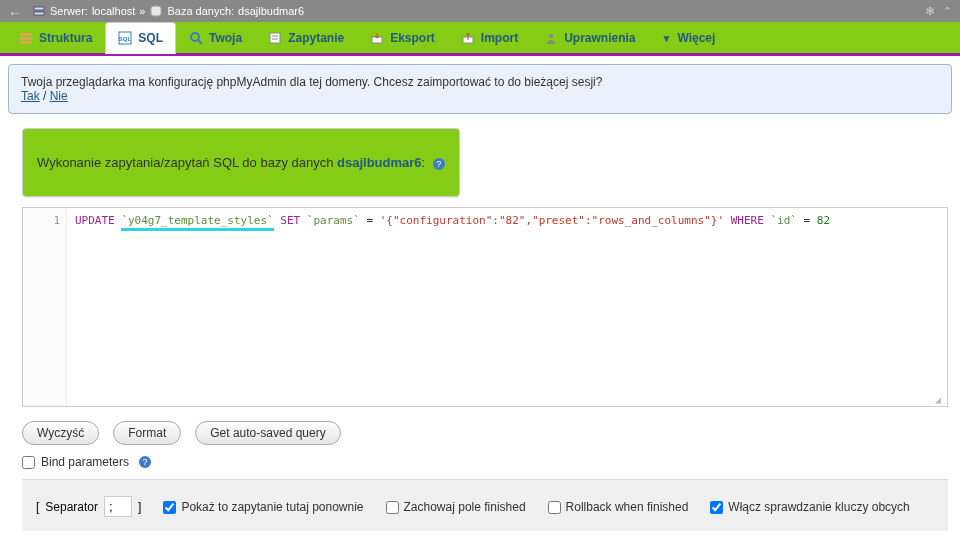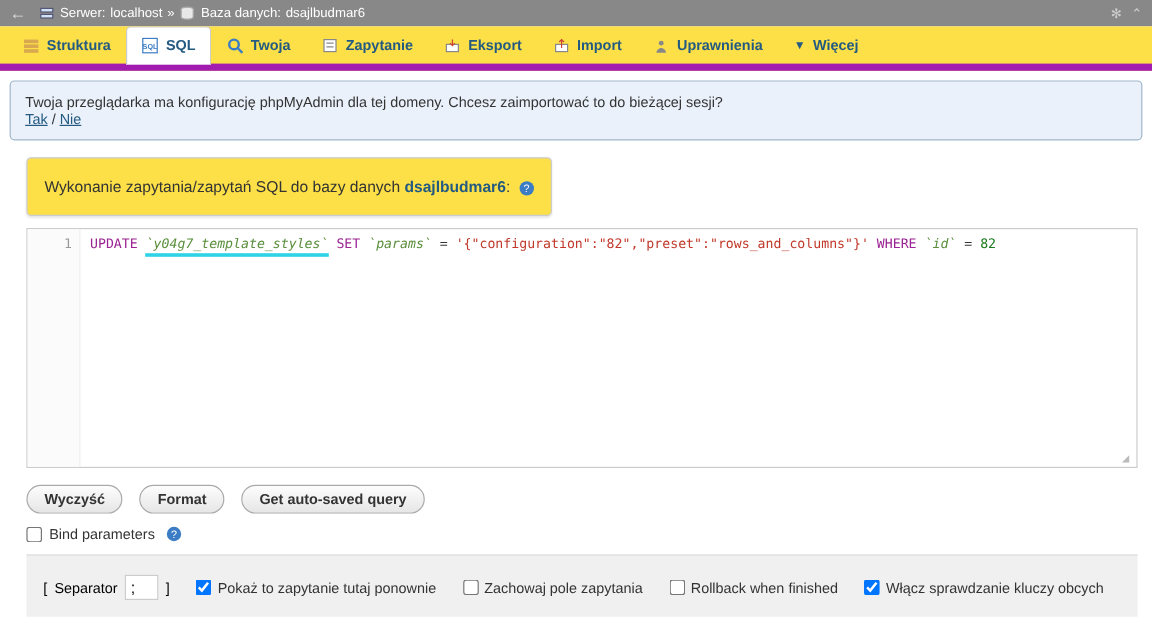--- a/index.html
+++ b/index.html
@@ -2,48 +2,48 @@
 <html><head>
 <meta charset="utf-8">
 <style>
 * { box-sizing: border-box; margin: 0; padding: 0; }
 body { font-family: sans-serif; font-size: 12px; background: #fff; width: 960px; height: 533px; overflow: hidden; }
 .topbar { background: #888; height: 22px; display: flex; align-items: center; padding: 0 8px; color: #fff; font-size: 11px; justify-content: space-between; }
 .topbar-left { display: flex; align-items: center; gap: 4px; }
 .top-icon { width: 14px; height: 14px; display: inline-flex; align-items: center; justify-content: center; }
 .topbar-right { display: flex; gap: 8px; }
 .breadcrumb-link { color: #fff; }
-.tabs { display: flex; background: #fde047; border-bottom: 6px solid #a21caf; padding-left: 6px; }
+.tabs { display: flex; background: #84cc16; border-bottom: 3px solid #a21caf; padding-left: 6px; }
 .tab { display: flex; align-items: center; gap: 6px; padding: 8px 12px; color: #235a81; cursor: pointer; border: 1px solid transparent; border-bottom: none; font-weight: bold; font-size: 12px; }
 .tab.active { background: #fff; border: 1px solid #ccc; border-bottom: 1px solid #fff; margin-bottom: -1px; border-radius: 4px 4px 0 0; }
 .tab-icon { width: 14px; height: 14px; }
 .tab .caret { font-size: 10px; }
 .notice { margin: 8px; border: 1px solid #a0b6cc; border-radius: 4px; background: #eaf1fb; padding: 10px 12px; font-size: 12px; color: #333; }
 .notice a { color: #235a81; text-decoration: underline; }
 .content { padding: 6px 12px 12px 22px; }
 .sql-title-wrap { position: relative; margin-bottom: 10px; }
-.sql-title { display: inline-block; background: #fde047; border: 1px solid #ccc; border-radius: 4px; padding: 16px 14px; box-shadow: 0 1px 2px rgba(0,0,0,0.1); font-size: 13px; color: #333; }
+.sql-title { display: inline-block; background: #84cc16; border: 1px solid #ccc; border-radius: 4px; padding: 26px 14px; box-shadow: 0 1px 2px rgba(0,0,0,0.1); font-size: 13px; color: #333; }
 .sql-title b { color: #235a81; }
 .help-dot { display: inline-block; width: 12px; height: 12px; border-radius: 50%; background: #3b7cc4; color: #fff; font-size: 9px; text-align: center; line-height: 12px; margin-left: 4px; }
 .editor-wrap { border: 1px solid #ccc; background: #fff; position: relative; height: 200px; display: flex; }
 .gutter { width: 44px; background: #fbfbfb; border-right: 1px solid #eee; text-align: right; padding: 6px 6px 0 0; color: #999; font-family: monospace; font-size: 11px; }
 .editor { flex: 1; padding: 6px 8px; font-family: monospace; font-size: 11px; white-space: pre; position: relative; overflow: hidden; }
 .kw { color: #9b2393; }
-.bt { color: #5a8f3c; font-style: italic; }
+.bt { color: #5a8f3c; }
 .str { color: #c0392b; }
 .op { color: #333; }
 .num { color: #1c7a1c; }
 .hl { border-bottom: 3px solid #2fd3e6; padding-bottom: 1px; }
 .resize-handle { position: absolute; right: 2px; bottom: 2px; width: 10px; height: 10px; color: #bbb; font-size: 10px; }
 .btn-row { display: flex; gap: 14px; margin: 14px 0 10px; }
-button.btn { background: linear-gradient(#fdfdfd, #e6e6e6); border: 1px solid #aaa; border-radius: 12px; padding: 4px 14px; font-weight: bold; font-size: 12px; color: #333; cursor: pointer; }
+button.btn { background: linear-gradient(#fdfdfd, #e6e6e6); border: 1px solid #aaa; border-radius: 12px; padding: 4px 14px; font-weight: normal; font-size: 12px; color: #333; cursor: pointer; }
 .bind-row { display: flex; align-items: center; gap: 6px; color: #333; margin-bottom: 10px; }
 .footer-area { background: #f0f0f0; border-top: 1px solid #ddd; padding: 16px 14px 14px; margin-top: 10px; }
 .opts-row { display: flex; align-items: center; gap: 22px; flex-wrap: wrap; }
-.opts-row label { display: flex; align-items: flex-start; gap: 5px; color: #333; }
+.opts-row label { display: flex; align-items: flex-end; gap: 5px; color: #333; }
 .sep-wrap { display: flex; align-items: center; gap: 6px; }
 .sep-input { width: 28px; border: 1px solid #ccc; padding: 2px 4px; background: #fff; }
 .action-row { display: flex; justify-content: flex-end; gap: 16px; margin-top: 14px; }
 .action-row button { position: relative; }
 .underline-cyan { position: absolute; left: 10px; right: 10px; bottom: -6px; height: 3px; background: #2fd3e6; }
 input[type=checkbox] { width: 13px; height: 13px; }
 .back-arrow { color: #ddd; font-size: 14px; margin-right: 6px; cursor: pointer; }
 </style>
 </head>
 <body>
@@ -174,21 +174,21 @@
         <span>Separator</span>
         <input class="sep-input" value=";" style="">
         <span>]</span>
       </div>
       <label>
           <input type="checkbox" checked="" style="">
           <span>Pokaż to zapytanie tutaj ponownie</span>
         </label>
       <label>
           <input type="checkbox" style="">
-          <span>Zachowaj pole zapytania</span>
+          <span>Zachowaj pole finished</span>
         </label>
       <label>
           <input type="checkbox" style="">
           <span>Rollback when finished</span>
         </label>
       <label>
           <input type="checkbox" checked="" style="">
           <span>Włącz sprawdzanie kluczy obcych</span>
         </label>
     </div>

